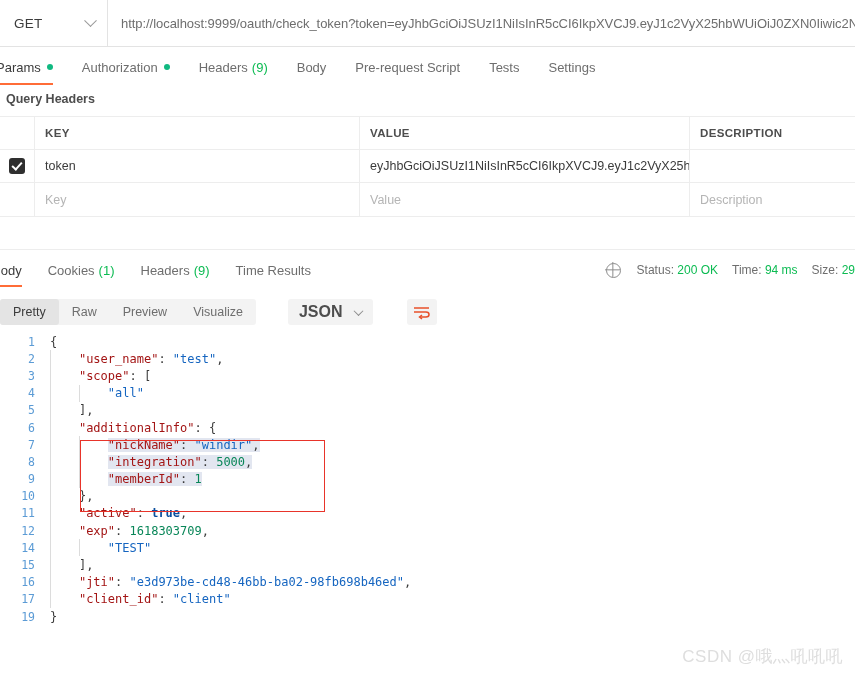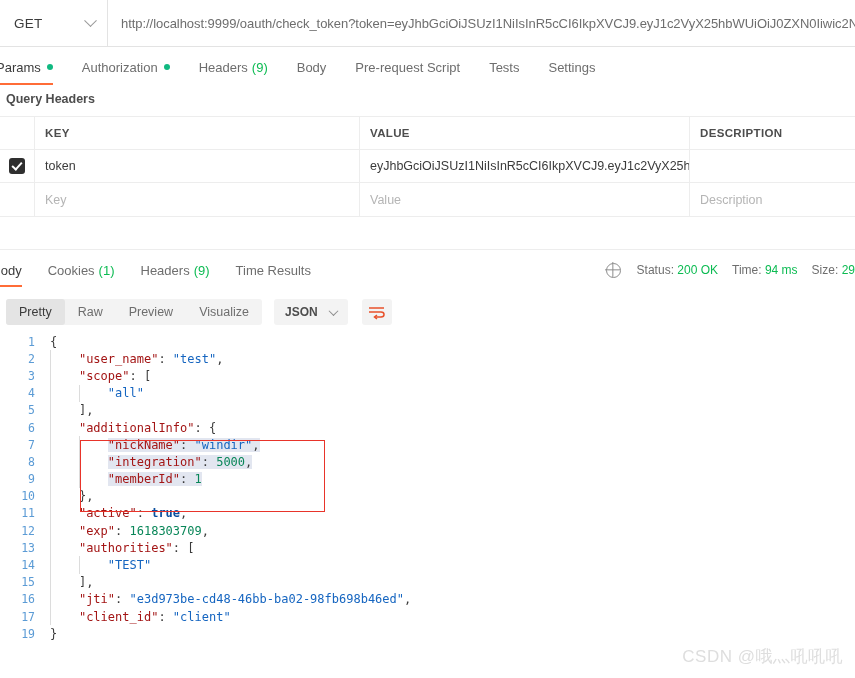--- a/index.html
+++ b/index.html
@@ -171,41 +171,41 @@
   }
   .globe::after {
     content: ""; position: absolute; top: 50%; left: -1.3px;
     width: 15px; height: 1.3px; background: #8d8d8d;
     transform: translateY(-50%);
   }
   .meta-val { color: #0cbb52; }
 
   
   .body-tools {
-    position: absolute; left: 6px; top: 292px;
+    position: absolute; left: 0; top: 292px;
     width: 836px; height: 40px;
-    display: flex; align-items: center;
+    display: flex; align-items: center; gap: 20px;
   }
   .seg {
     display: flex; align-items: center; height: 26px;
     background: #f3f3f3; border-radius: 3px; margin-left: 0;
   }
   .segbtn {
     height: 26px; padding: 0 13px;
     display: flex; align-items: center;
     font-size: 12.5px; color: #6e6e6e;
     border-radius: 3px;
   }
   .segbtn.active { background: #e4e4e4; color: #3b3b3b; }
   .fmt-sel {
     display: flex; align-items: center; gap: 12px;
     height: 26px; padding: 0 11px;
     background: #f3f3f3; border-radius: 3px;
     margin-left: 12px;
-    font-size: 12px; color: #4d4d4d; font-weight: bold; justify-content: center;
+    font-size: 16px; color: #4d4d4d; font-weight: bold; justify-content: center;
   }
   .chev2 {
     width: 7px; height: 7px;
     border-right: 1.3px solid #8d8d8d;
     border-bottom: 1.3px solid #8d8d8d;
     transform: rotate(45deg) translate(-1px,-1px);
   }
   .wrap-btn {
     width: 30px; height: 26px; margin-left: 14px;
     background: #f3f3f3; border-radius: 3px;
@@ -474,25 +474,20 @@
         <span class="lnum">11</span>
         <span class="guide0"></span>
         <span class="ctext"><span>    </span><span><span class="k">"active"</span><span class="p">: </span><span class="b">true</span><span class="p">,</span></span></span>
       </div>
       <div class="cline">
         <span class="lnum">12</span>
         <span class="guide0"></span>
         <span class="ctext"><span>    </span><span><span class="k">"exp"</span><span class="p">: </span><span class="n">1618303709</span><span class="p">,</span></span></span>
       </div>
       <div class="cline">
-        <span class="lnum">13</span>
-        <span class="guide0"></span>
-        <span class="ctext"><span>    </span><span><span class="k">"authorities"</span><span class="p">: [</span></span></span>
-      </div>
-      <div class="cline">
         <span class="lnum">14</span>
         <span class="guide0"></span>
         <span class="guide1"></span>
         <span class="ctext"><span>        </span><span><span class="s">"TEST"</span></span></span>
       </div>
       <div class="cline">
         <span class="lnum">15</span>
         <span class="guide0"></span>
         <span class="ctext"><span>    </span><span><span class="p">],</span></span></span>
       </div>

